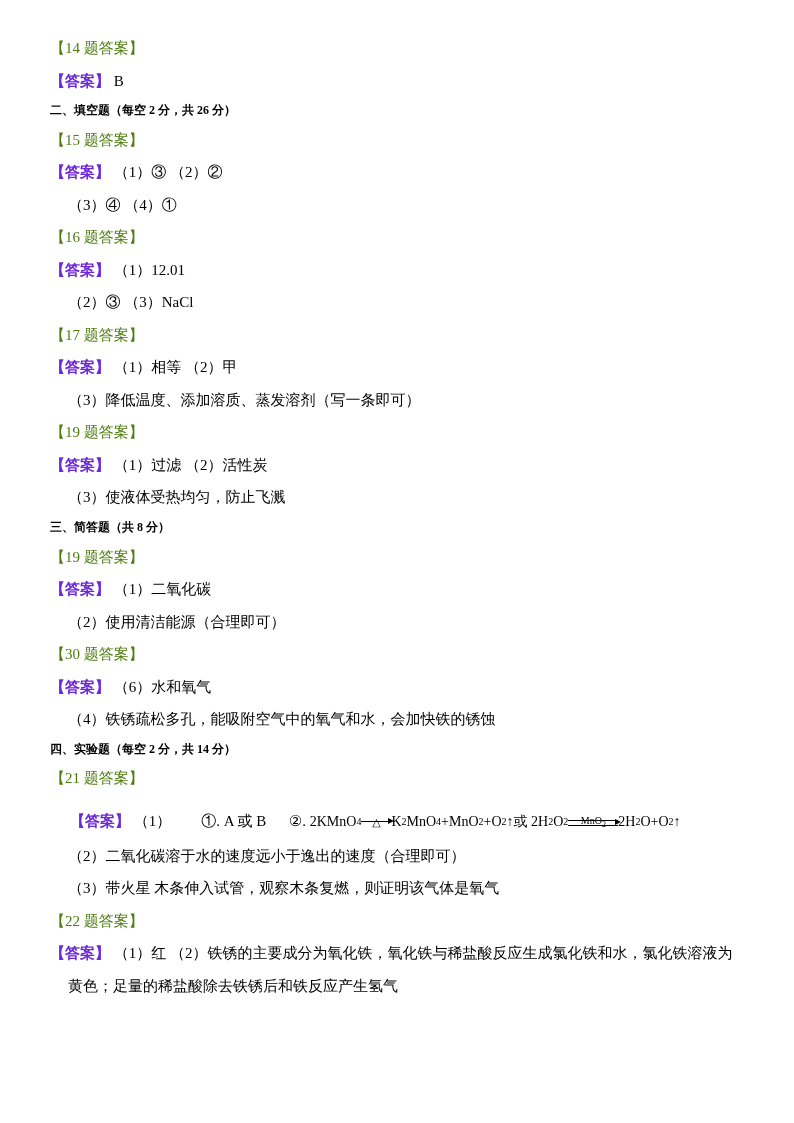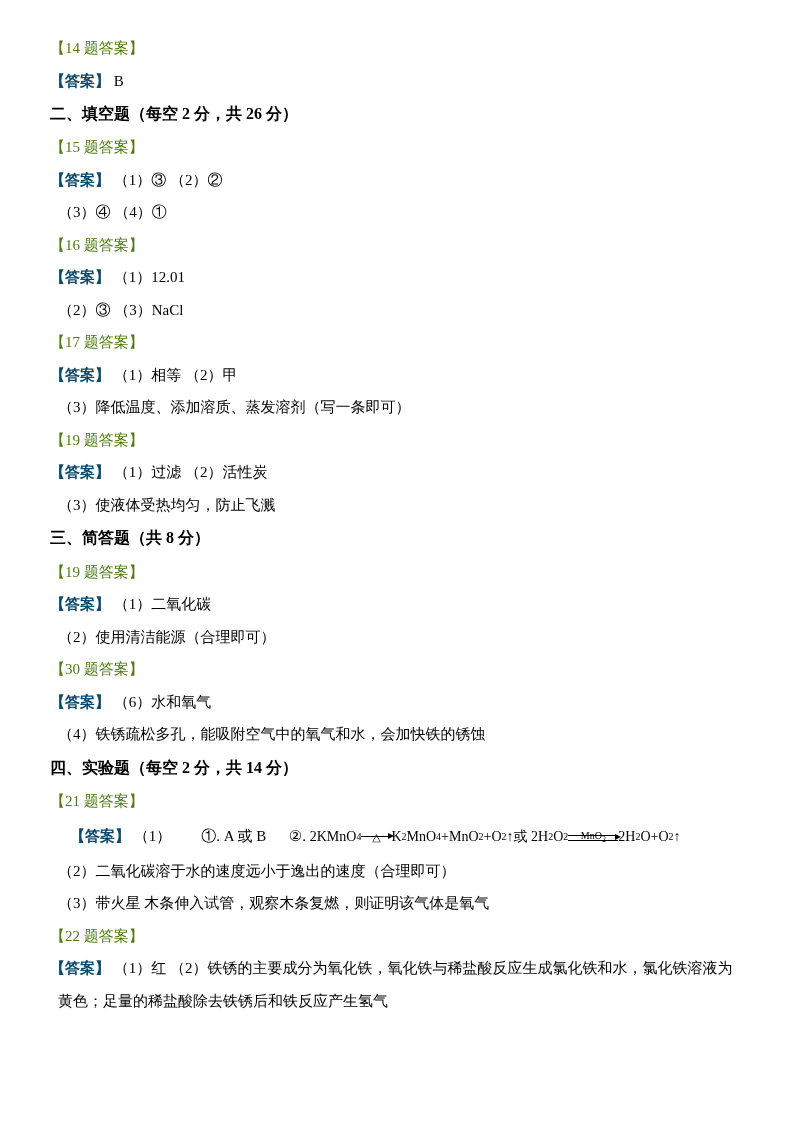--- a/index.html
+++ b/index.html
@@ -15,34 +15,34 @@
       width: 794px;
       min-height: 1123px;
       padding: 30px 50px 40px 50px;
       line-height: 1.8;
     }
     .blue-label {
       color: #4d7c0f;
       font-weight: normal;
     }
     .answer-label {
-      color: #0c4a6e;
+      color: #6d28d9;
       font-weight: bold;
     }
     .section-title {
       font-weight: bold;
-      font-size: 16px;
+      font-size: 12px;
       margin: 10px 0 6px 0;
     }
     .line {
       margin: 4px 0;
       line-height: 1.9;
     }
     .indent {
-      margin-left: 8px;
+      margin-left: 18px;
     }
     .formula {
       font-family: "Times New Roman", serif;
       font-size: 14px;
     }
     .sub-text {
       font-size: 10px;
       vertical-align: sub;
       font-family: "Times New Roman", serif;
     }
@@ -114,21 +114,21 @@
     }
     .delta-arrow .arrow-head {
       position: absolute;
       top: 6px;
       right: -3px;
       border-left: 6px solid #000;
       border-top: 3px solid transparent;
       border-bottom: 3px solid transparent;
     }
     .block-formula {
-      margin: 4px 0 4px 20px;
+      margin: 12px 0 4px 20px;
       line-height: 2.2;
     }
   </style>
 </head>
 <body>
 
 <div class="line">
   <span class="blue-label">【14 题答案】</span>
 </div>
 <div class="line">

